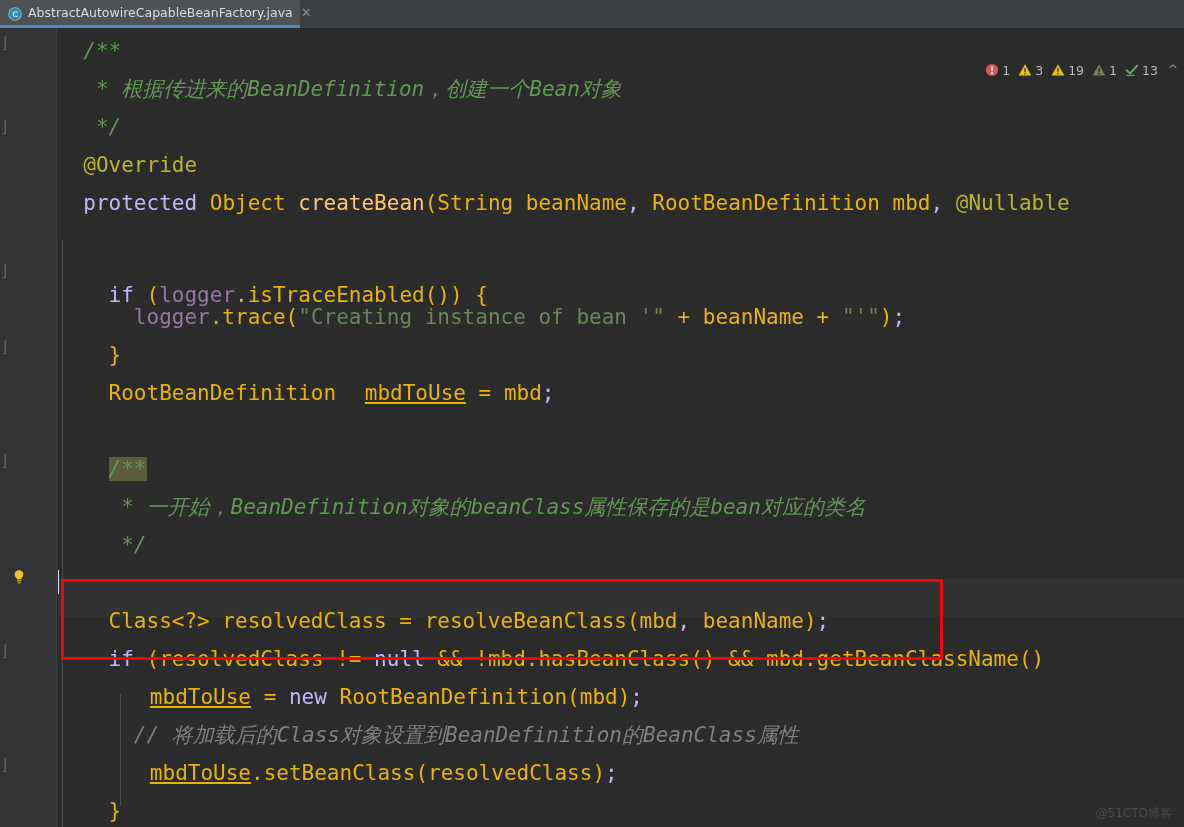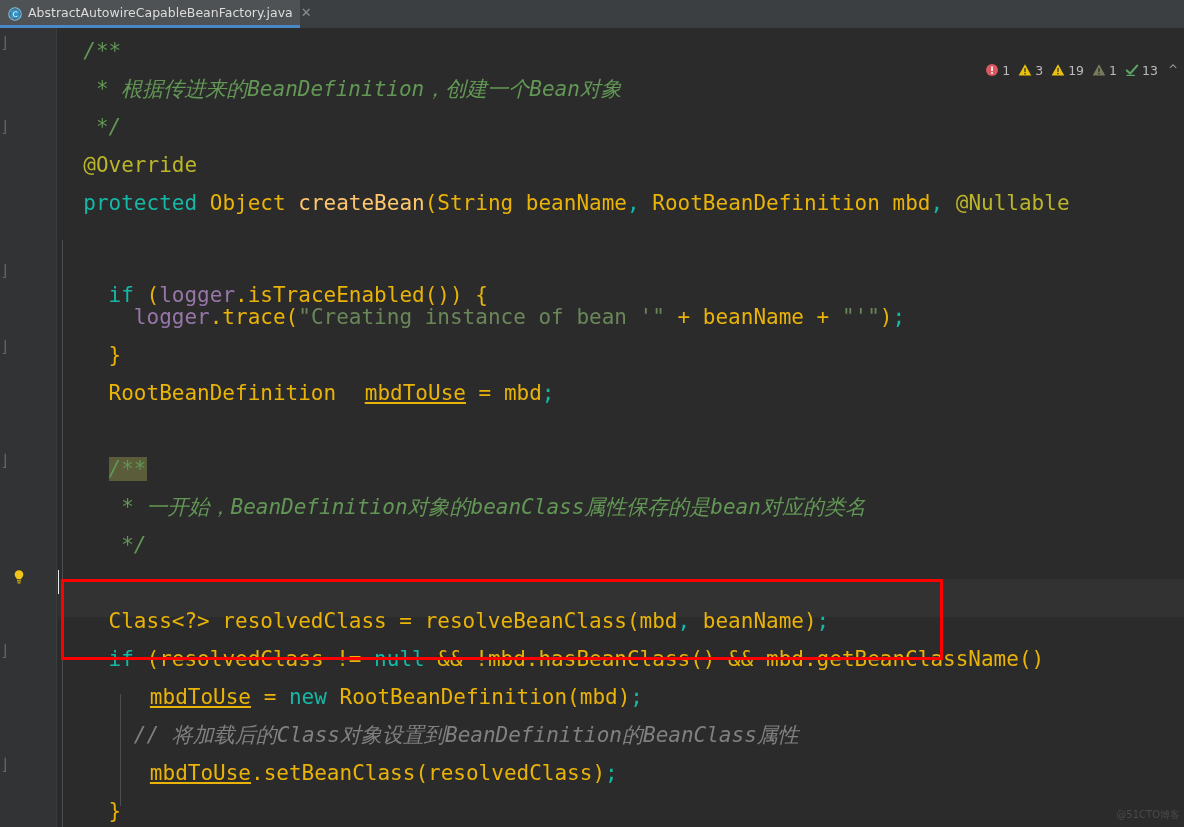--- a/index.html
+++ b/index.html
@@ -104,21 +104,21 @@
     left: 0; width: 1126px; height: 38px;
     background: #323232;
   }
   .indent-guide {
     position: absolute;
     width: 1px;
     background: #4b4f52;
   }
 
   
-  .kw      { color: #14b8a6; }
+  .kw      { color: #c4b5fd; }
   .txt     { color: #eab308; }
   .fn      { color: #ffc66d; }
   .anno    { color: #bbb529; }
   .field   { color: #9876aa; }
   .str     { color: #6a8759; }
   .cmt     { color: #629755; font-style: italic; }
   .cmt-pl  { color: #808080; font-style: italic; }
   .ul      { text-decoration: underline; padding-left: 16px; }
   .hl      { background: #5a5c3a; }
 
@@ -151,24 +151,24 @@
     font-size: 12.5px;
     color: #bbbbbb;
   }
   .insp-item { display: flex; align-items: center; gap: 3px; margin-right: 5px;}
   .insp-ico { width: 14px; height: 14px; display: block; }
   .insp-chevron { color: #9a9a9a; font-size: 12px; margin-left: 2px;}
 
   
   .watermark {
     position: absolute;
-    right: 4px; bottom: 5px;
+    right: 12px; bottom: 5px;
     color: #4a4a4a;
     font-family: "DejaVu Sans", sans-serif;
-    font-size: 10px;
+    font-size: 12px;
   }
 </style>
 </head>
 <body>
 
 <div id="app">
 
   <div class="tabbar">
     <div class="tab">
       <span class="tab-icon">

